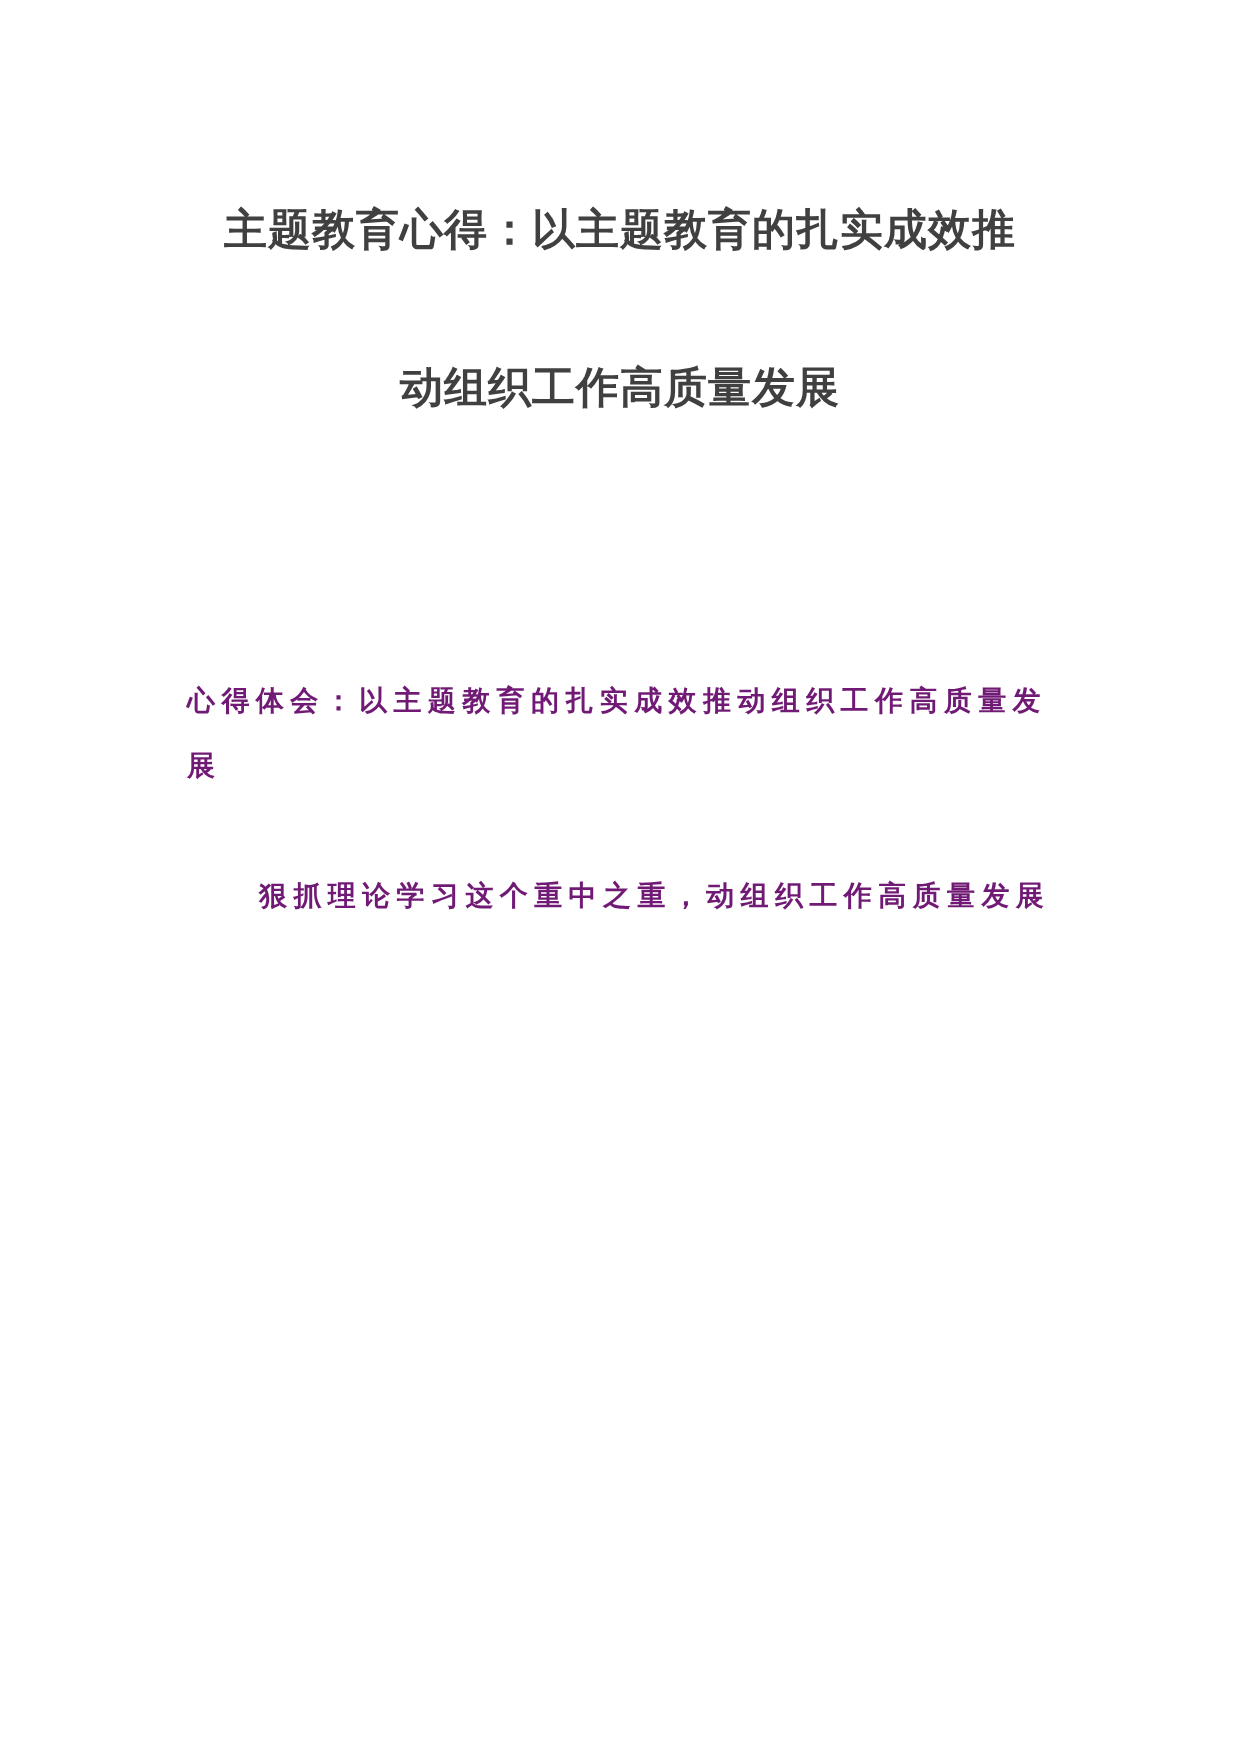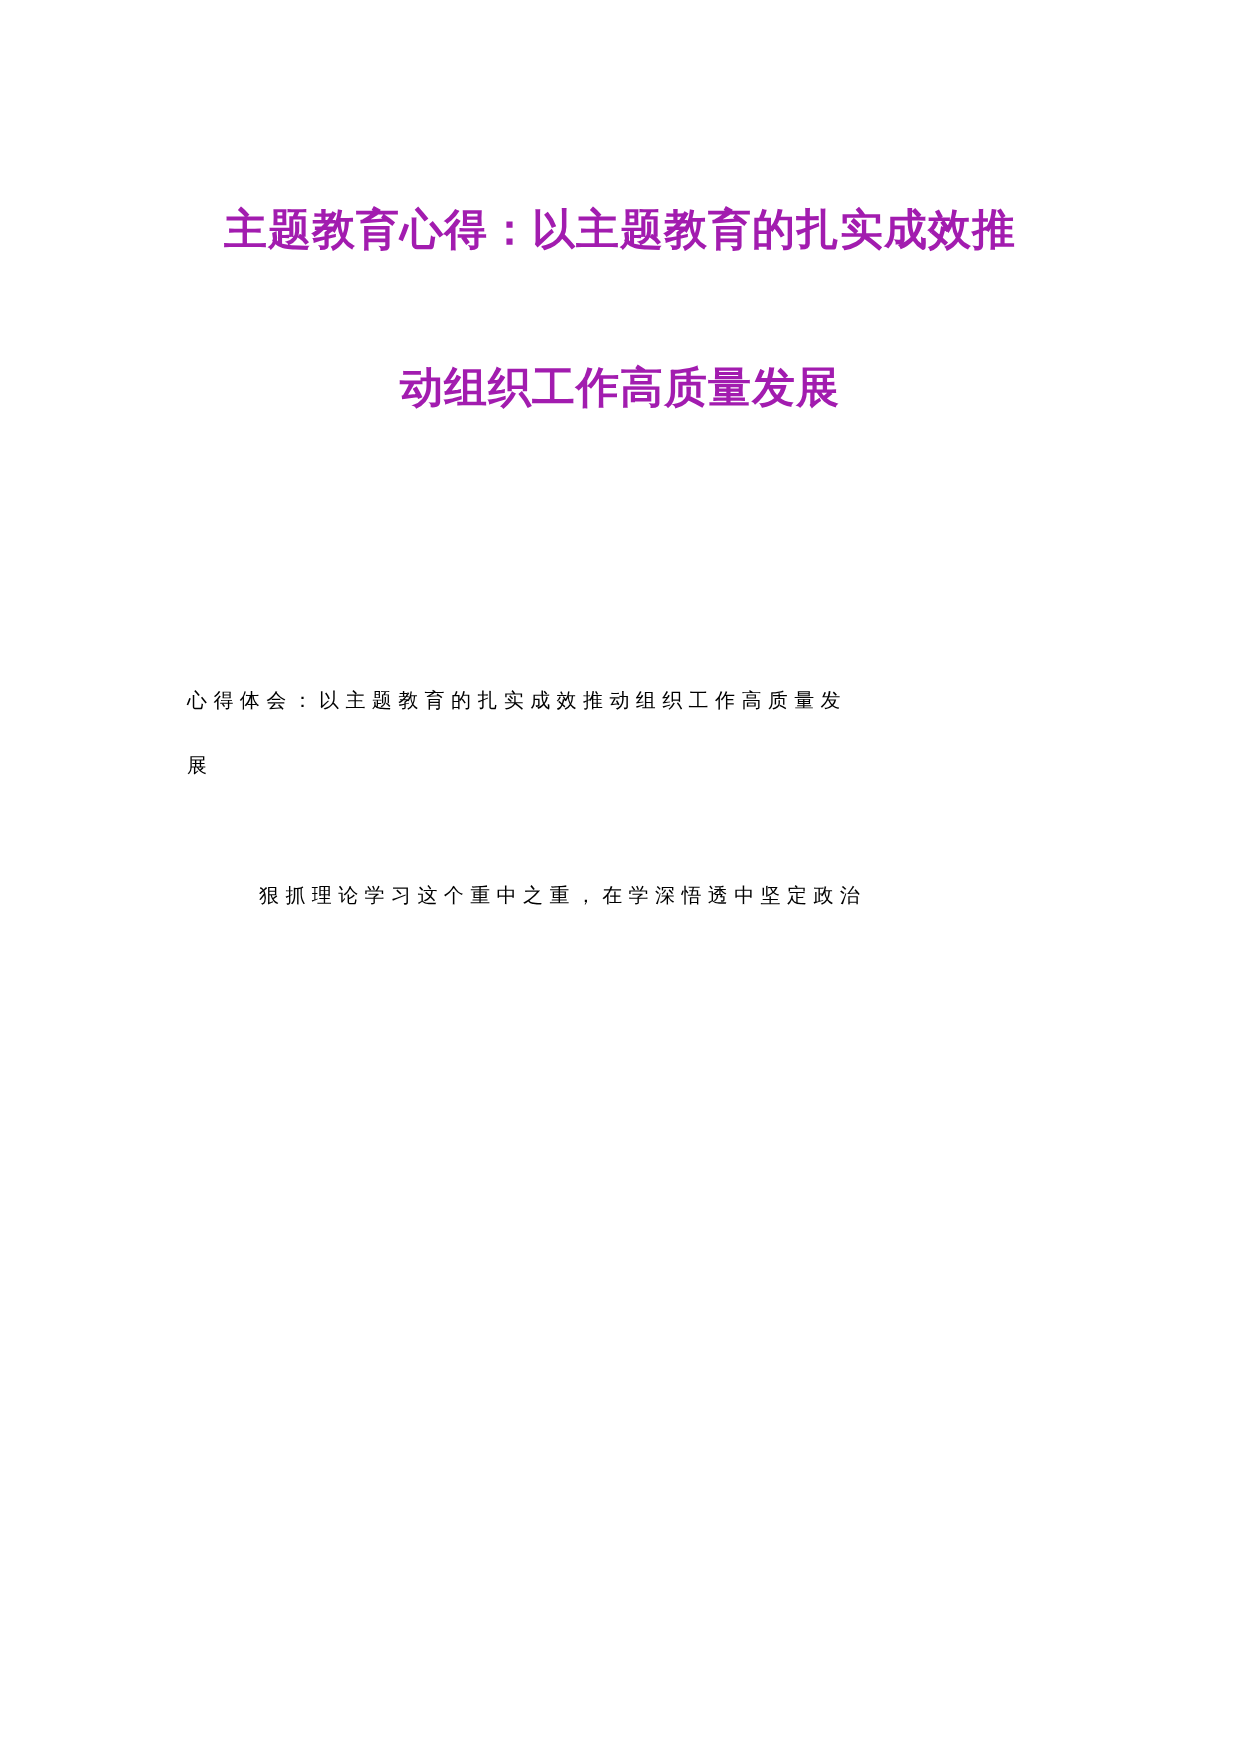--- a/index.html
+++ b/index.html
@@ -21,42 +21,42 @@
   }
   .doc-title {
     width: 866px;
     margin: 0 0 202px 0;
     font-size: 43px;
     font-weight: 900;
     line-height: 158px;
     letter-spacing: 1px;
     text-align: center;
     white-space: pre-line;
-    color: #a21caf;
+    color: #404040;
   }
   .para {
     width: 920px;
     margin: 0 0 65px 0;
-    font-size: 20px;
-    font-weight: 400;
+    font-size: 28px;
+    font-weight: 700;
     line-height: 65px;
     letter-spacing: 6.4px;
     white-space: pre-line;
     text-align: left;
-    color: #000000;
+    color: #701a75;
   }
   .para.indent {
     text-indent: 72px;
   }
 </style>
 </head>
 <body>
 
 <div class="page">
   <h1 class="doc-title">主题教育心得：以主题教育的扎实成效推
 动组织工作高质量发展</h1>
 
   <p class="para">心得体会：以主题教育的扎实成效推动组织工作高质量发
 展</p>
 
 
-  <p class="para indent">狠抓理论学习这个重中之重，在学深悟透中坚定政治</p>
+  <p class="para indent">狠抓理论学习这个重中之重，动组织工作高质量发展</p>
 </div>
 
 </body></html>

